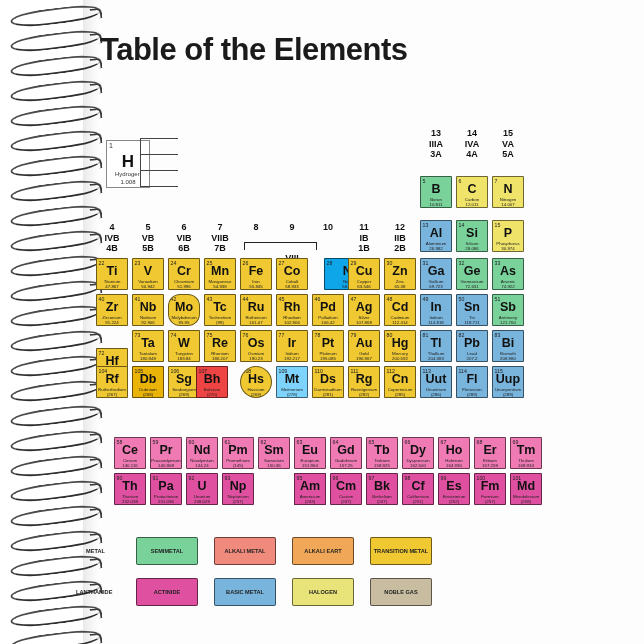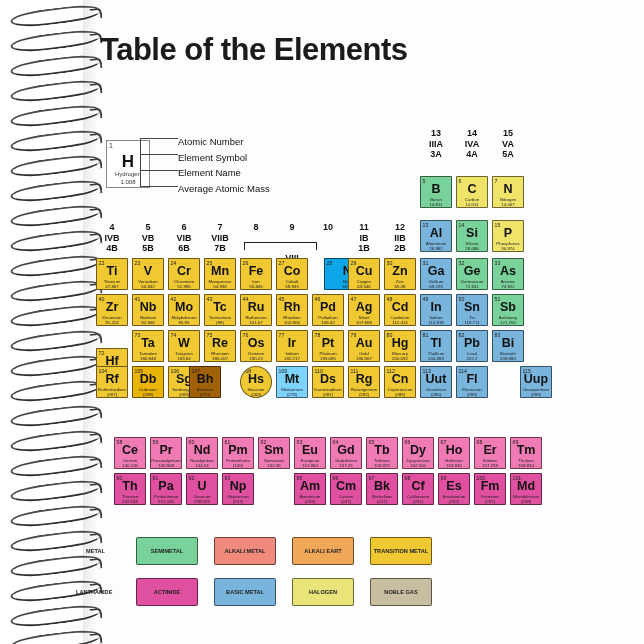--- a/index.html
+++ b/index.html
@@ -133,26 +133,20 @@
   </div>
 
   <div class="keylines">
     <div style="left:0;top:8px;width:38px;"></div>
     <div style="left:0;top:24px;width:38px;"></div>
     <div style="left:0;top:40px;width:38px;"></div>
     <div style="left:0;top:56px;width:38px;"></div>
     <div style="left:0;top:8px;width:1px;height:48px;"></div>
   </div>
 
-  <div class="keylabels">
-    <div>Atomic Number</div>
-    <div>Element Symbol</div>
-    <div>Element Name</div>
-    <div>Average Atomic Mass</div>
-  </div>
 
   <div id="headers">
       <div class="ghead" style="left: 96px; top: 222px; width: 32px;">
         <div>4</div>
         <div>IVB</div>
         <div>4B</div>
       </div>
       <div class="ghead" style="left: 132px; top: 222px; width: 32px;">
         <div>5</div>
         <div>VB</div>
@@ -327,21 +321,21 @@
         <span class="sym">Zr</span>
         <span class="nm">Zirconium</span>
         <span class="ms">91.224</span>
       </div>
       <div class="cell" style="left: 132px; top: 294px; background: rgb(240, 200, 50);">
         <span class="num">41</span>
         <span class="sym">Nb</span>
         <span class="nm">Niobium</span>
         <span class="ms">92.906</span>
       </div>
-      <div class="cell" style="left: 168px; top: 294px; background: rgb(240, 200, 50);">
+      <div class="cell" style="left: 168px; top: 294px; background: rgb(240, 200, 50); border-radius: 12px;">
         <span class="num">42</span>
         <span class="sym">Mo</span>
         <span class="nm">Molybdenum</span>
         <span class="ms">95.95</span>
       </div>
       <div class="cell" style="left: 204px; top: 294px; background: rgb(240, 200, 50);">
         <span class="num">43</span>
         <span class="sym">Tc</span>
         <span class="nm">Technetium</span>
         <span class="ms">(98)</span>
@@ -477,21 +471,21 @@
         <span class="sym">Db</span>
         <span class="nm">Dubnium</span>
         <span class="ms">(268)</span>
       </div>
       <div class="cell" style="left: 168px; top: 366px; background: rgb(240, 200, 50);">
         <span class="num">106</span>
         <span class="sym">Sg</span>
         <span class="nm">Seaborgium</span>
         <span class="ms">(269)</span>
       </div>
-      <div class="cell" style="left: 189px; top: 366px; background: #a16207;">
+      <div class="cell" style="left: 196px; top: 366px; background: #ef4444;">
         <span class="num">107</span>
         <span class="sym">Bh</span>
         <span class="nm">Bohrium</span>
         <span class="ms">(270)</span>
       </div>
       <div class="cell" style="left: 240px; top: 366px; background: rgb(240, 200, 50); border-radius: 16px;">
         <span class="num">108</span>
         <span class="sym">Hs</span>
         <span class="nm">Hassium</span>
         <span class="ms">(269)</span>
@@ -525,21 +519,21 @@
         <span class="sym">Uut</span>
         <span class="nm">Ununtrium</span>
         <span class="ms">(286)</span>
       </div>
       <div class="cell" style="left: 456px; top: 366px; background: rgb(120, 180, 220);">
         <span class="num">114</span>
         <span class="sym">Fl</span>
         <span class="nm">Flerovium</span>
         <span class="ms">(289)</span>
       </div>
-      <div class="cell" style="left: 492px; top: 366px; background: rgb(120, 180, 220); margin-left: 28px;">
+      <div class="cell" style="left: 492px; top: 366px; background: rgb(120, 180, 220);">
         <span class="num">115</span>
         <span class="sym">Uup</span>
         <span class="nm">Ununpentium</span>
         <span class="ms">(289)</span>
       </div>
       <div class="cell" style="left: 114px; top: 437px; background: rgb(240, 122, 180);">
         <span class="num">58</span>
         <span class="sym">Ce</span>
         <span class="nm">Cerium</span>
         <span class="ms">140.116</span>

